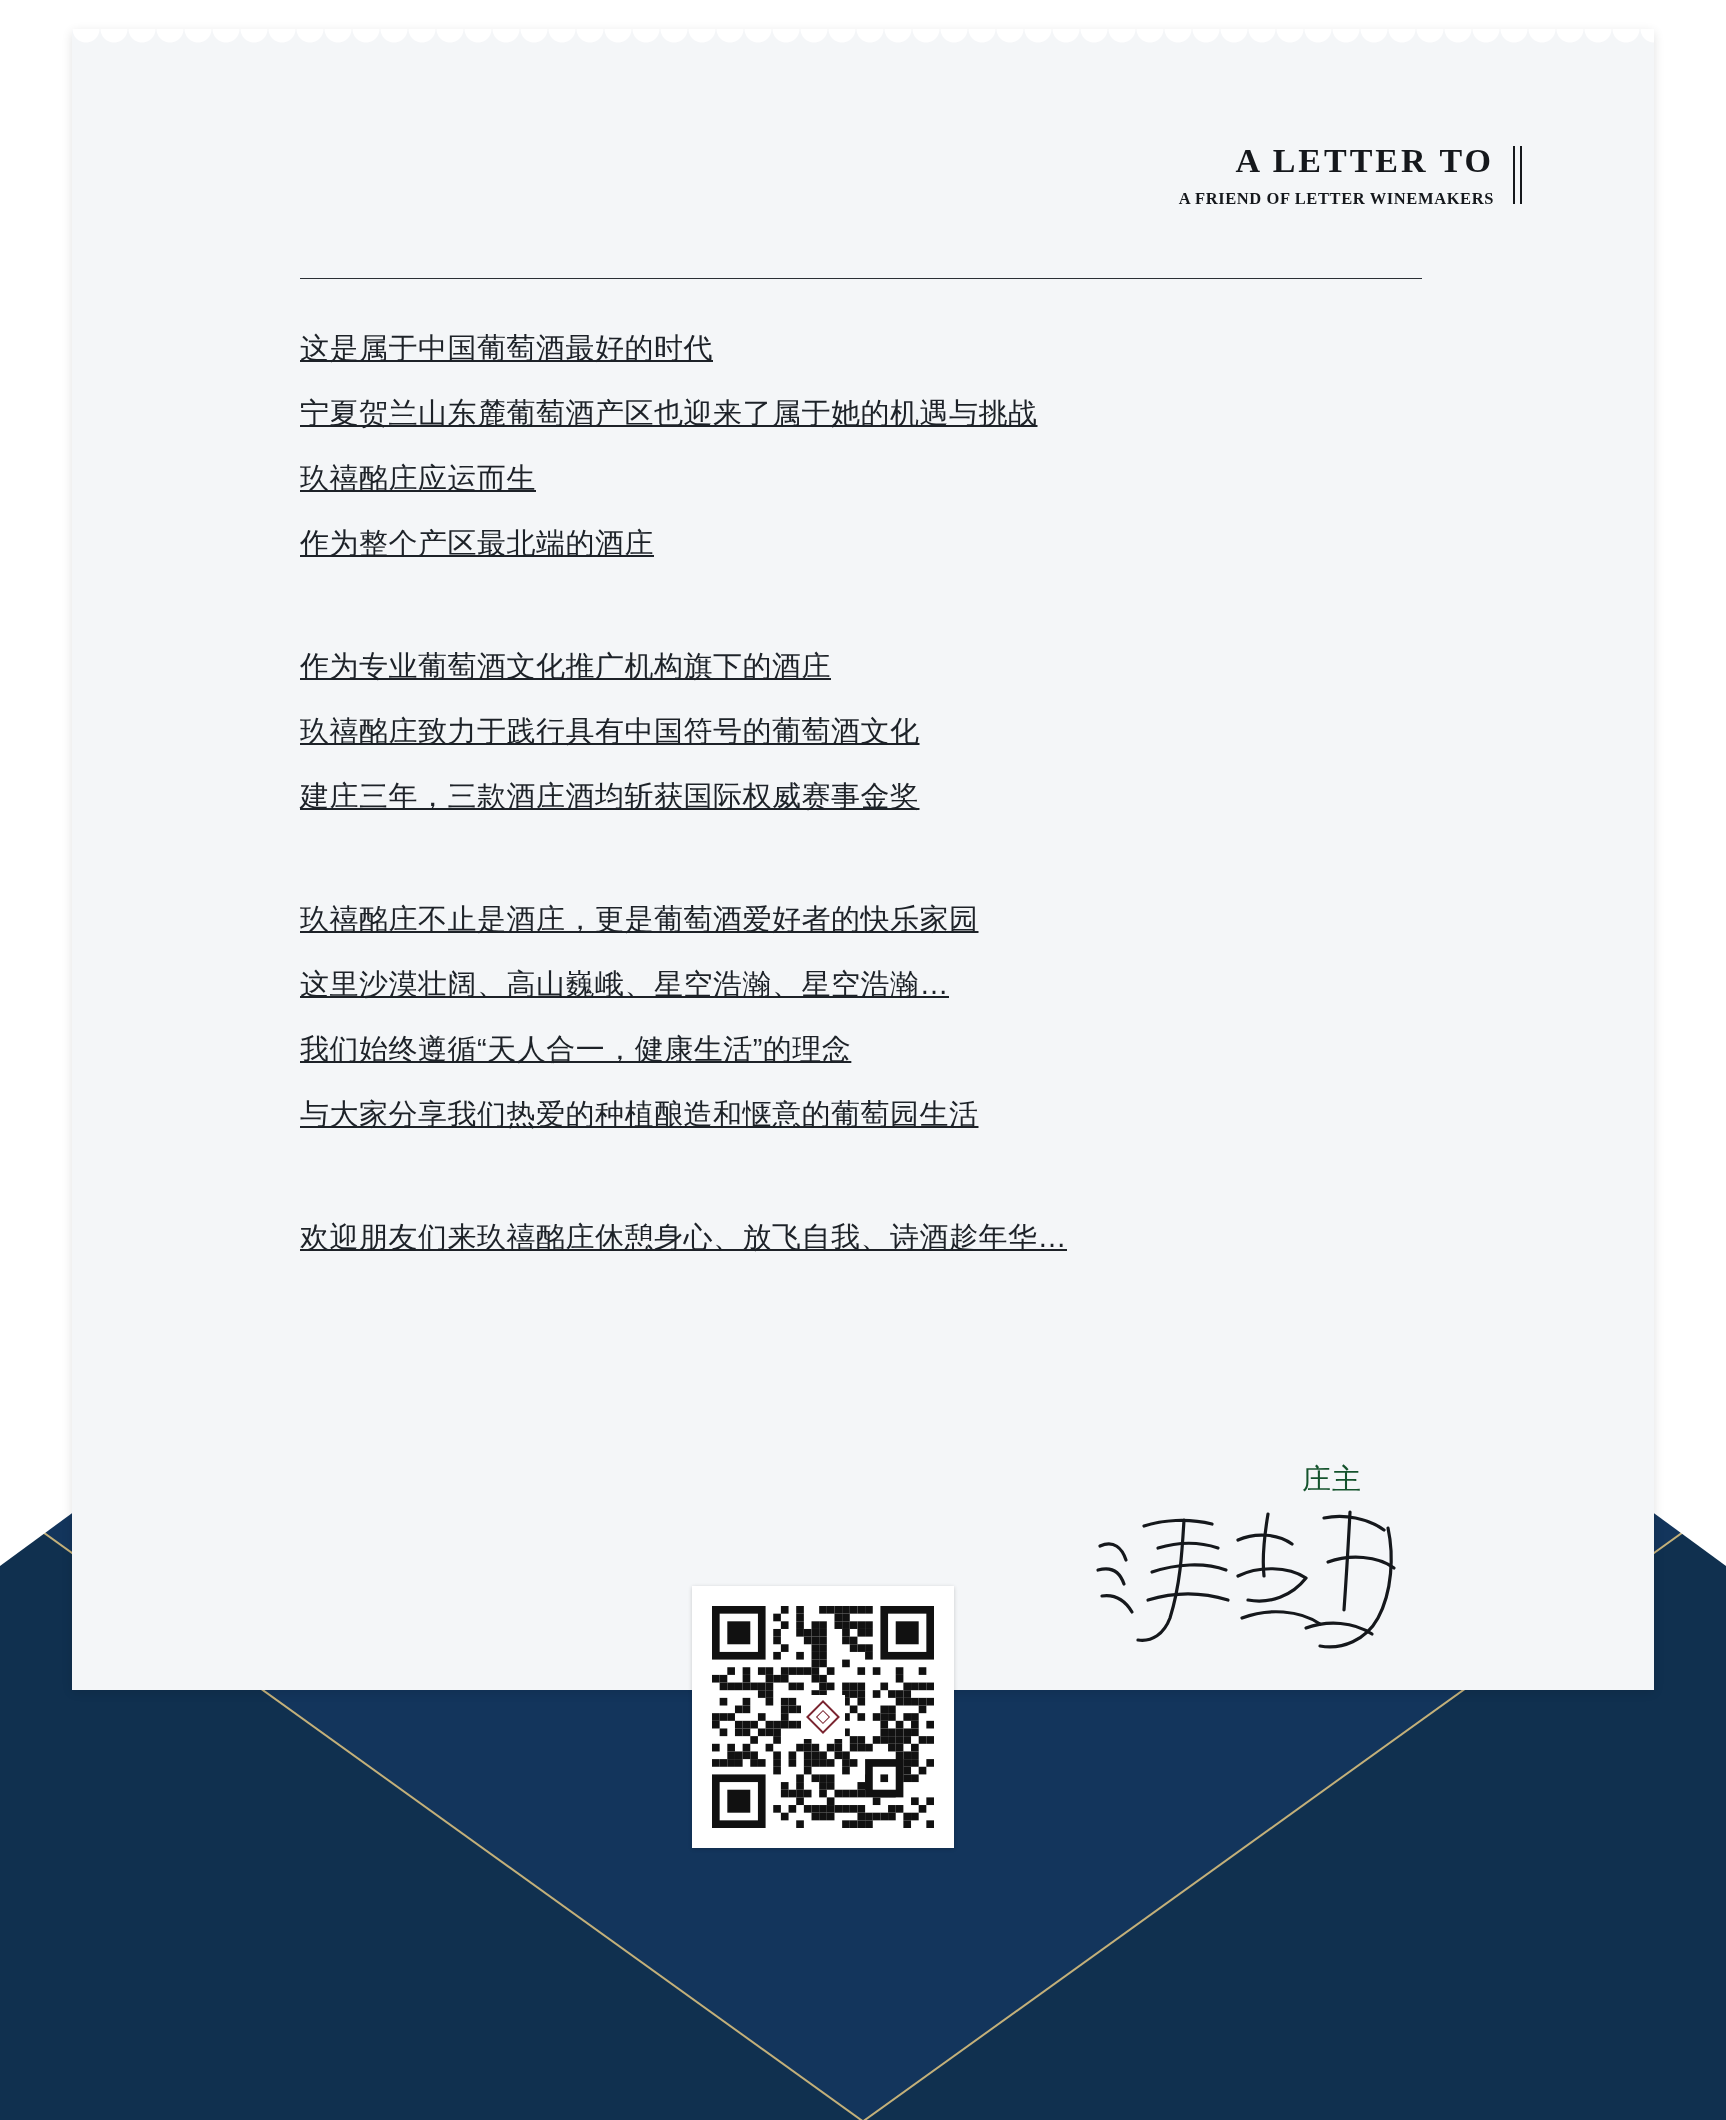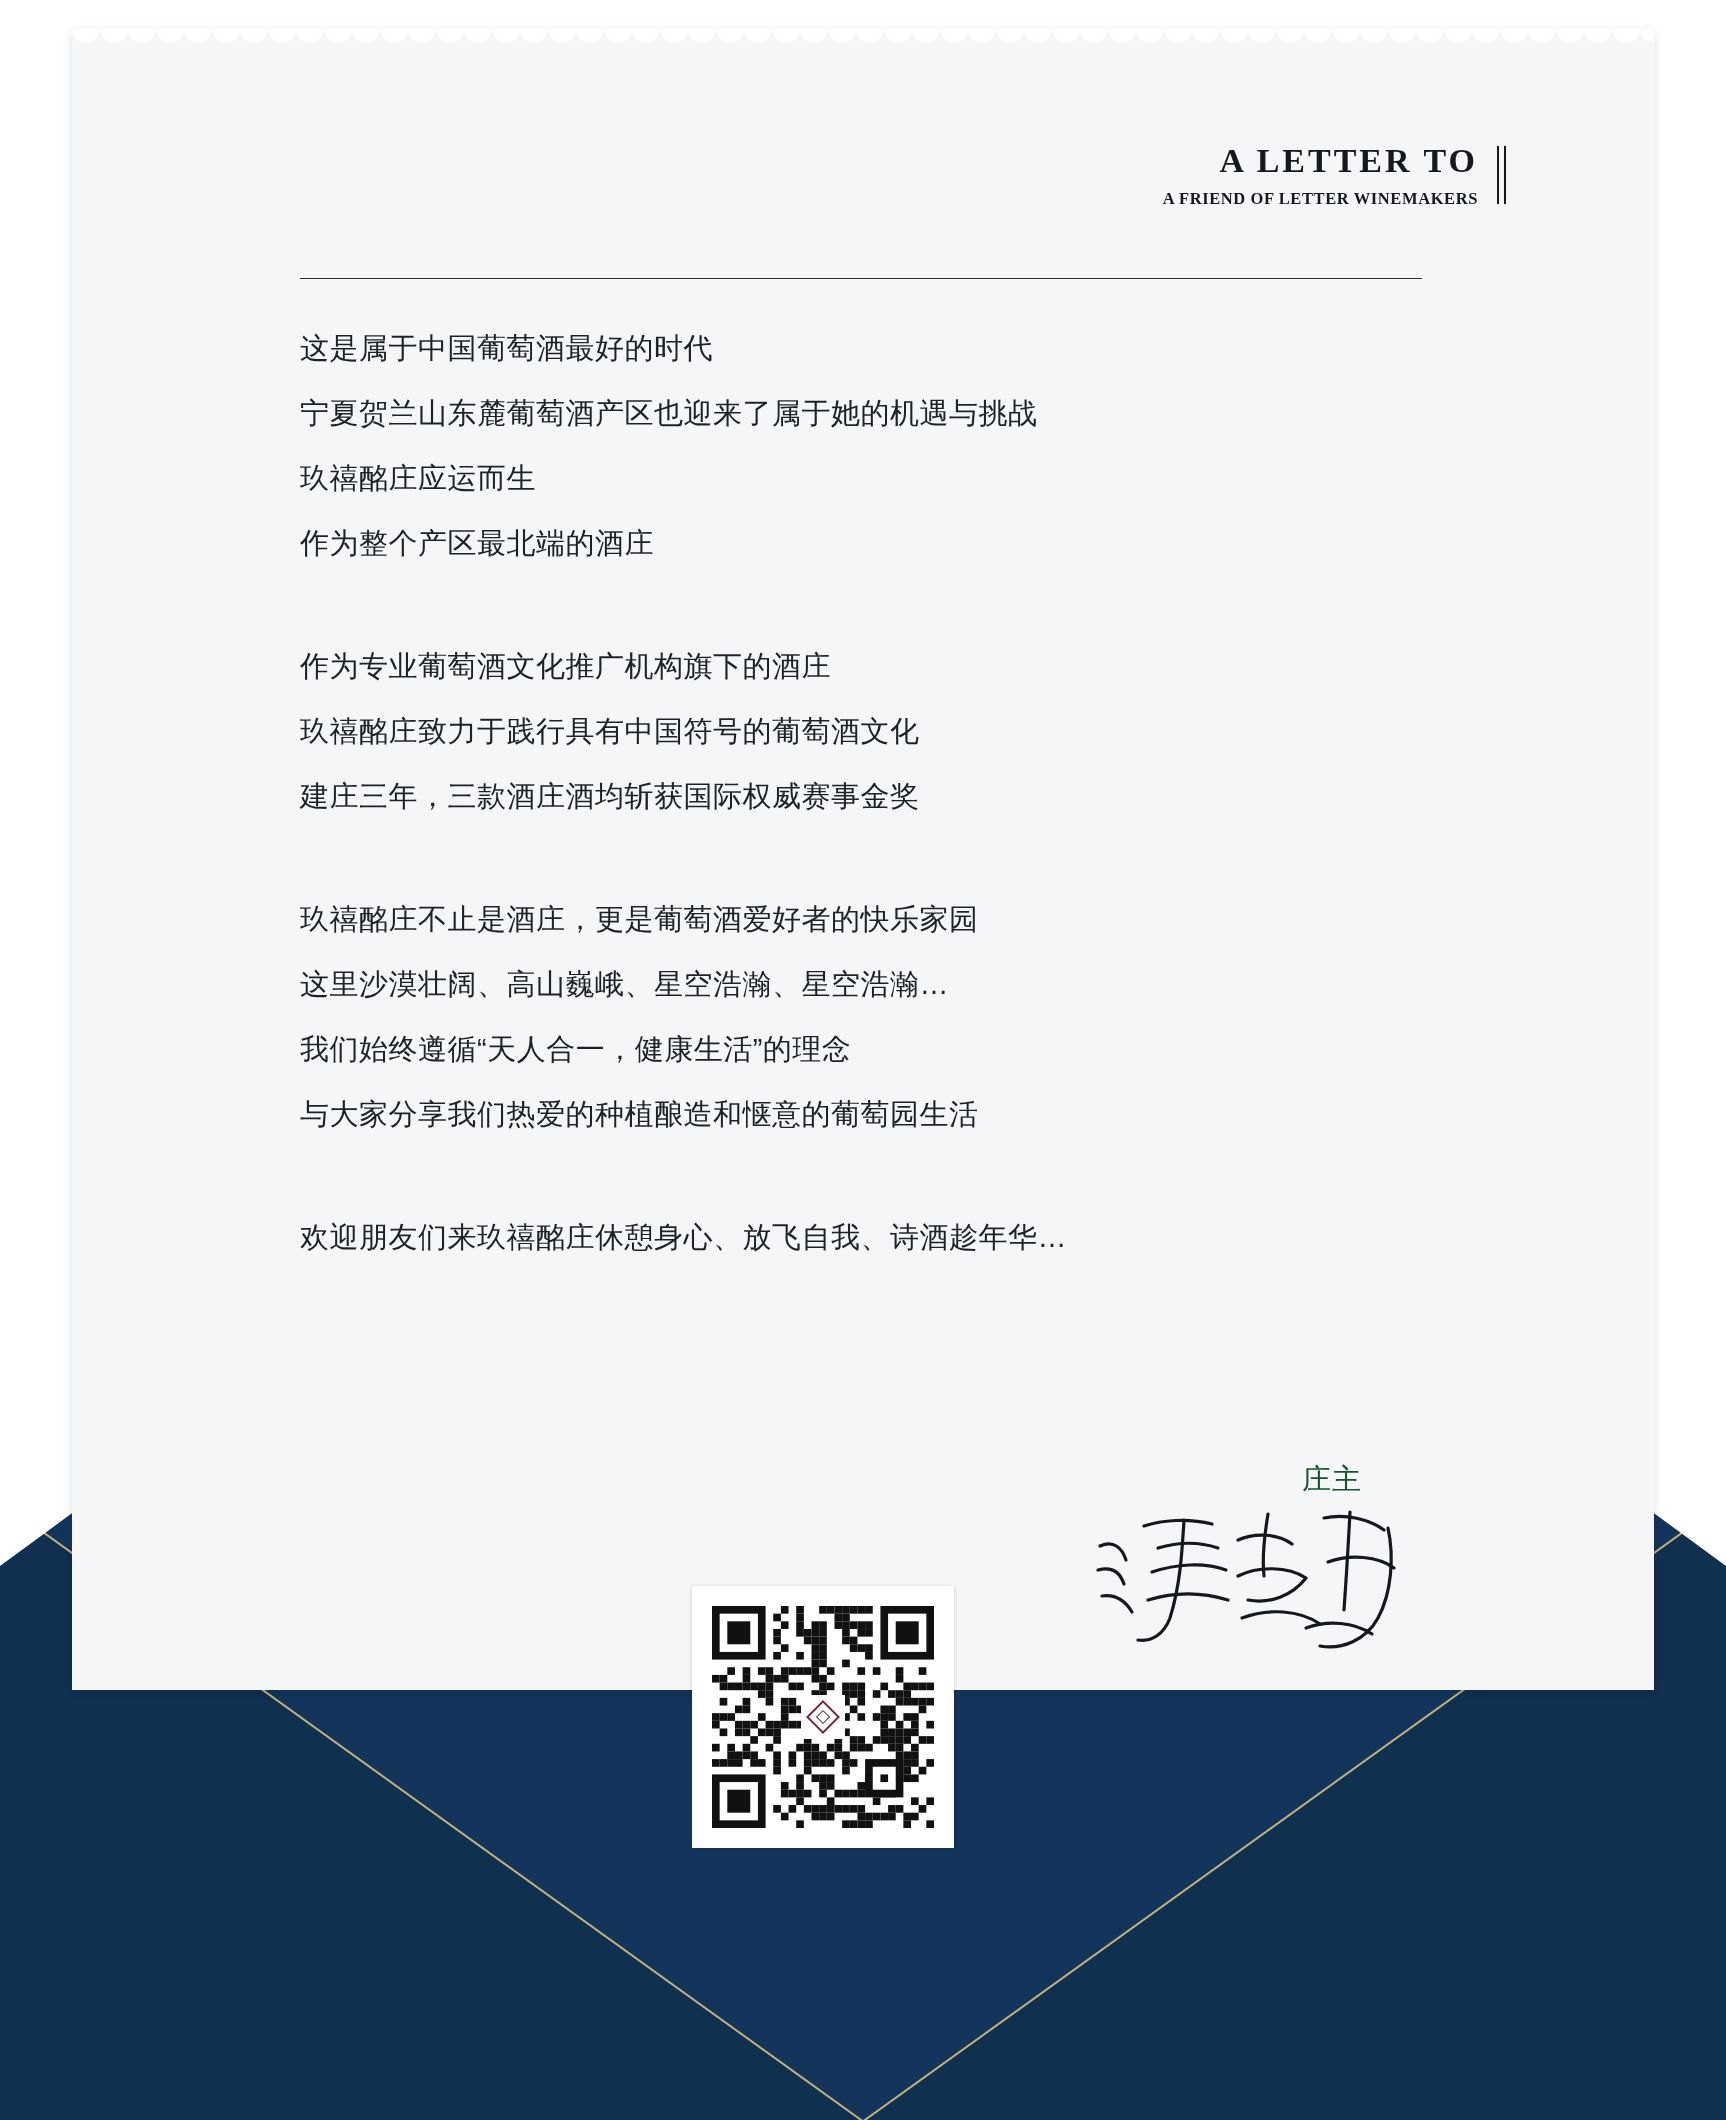--- a/index.html
+++ b/index.html
@@ -113,21 +113,21 @@
     left: 0;
     top: 0;
     right: 0;
     bottom: 0;
     padding: 0;
   }
 
   
   .header {
     position: absolute;
-    right: 148px;
+    right: 132px;
     top: 112px;
     text-align: right;
     color: #1a1a1a;
   }
   .header-row {
     display: flex;
     align-items: flex-start;
     justify-content: flex-end;
   }
   .header-text {
@@ -184,20 +184,21 @@
     letter-spacing: 0.5px;
   }
   .para {
     margin: 0 0 58px 0;
   }
   .para:last-child {
     margin-bottom: 0;
   }
   .line {
     white-space: pre;
+    text-decoration: underline;
   }
 
   
   .sign-title {
     position: absolute;
     left: 1230px;
     top: 1430px;
     font-size: 29px;
     color: #14532d;
     letter-spacing: 1px;

